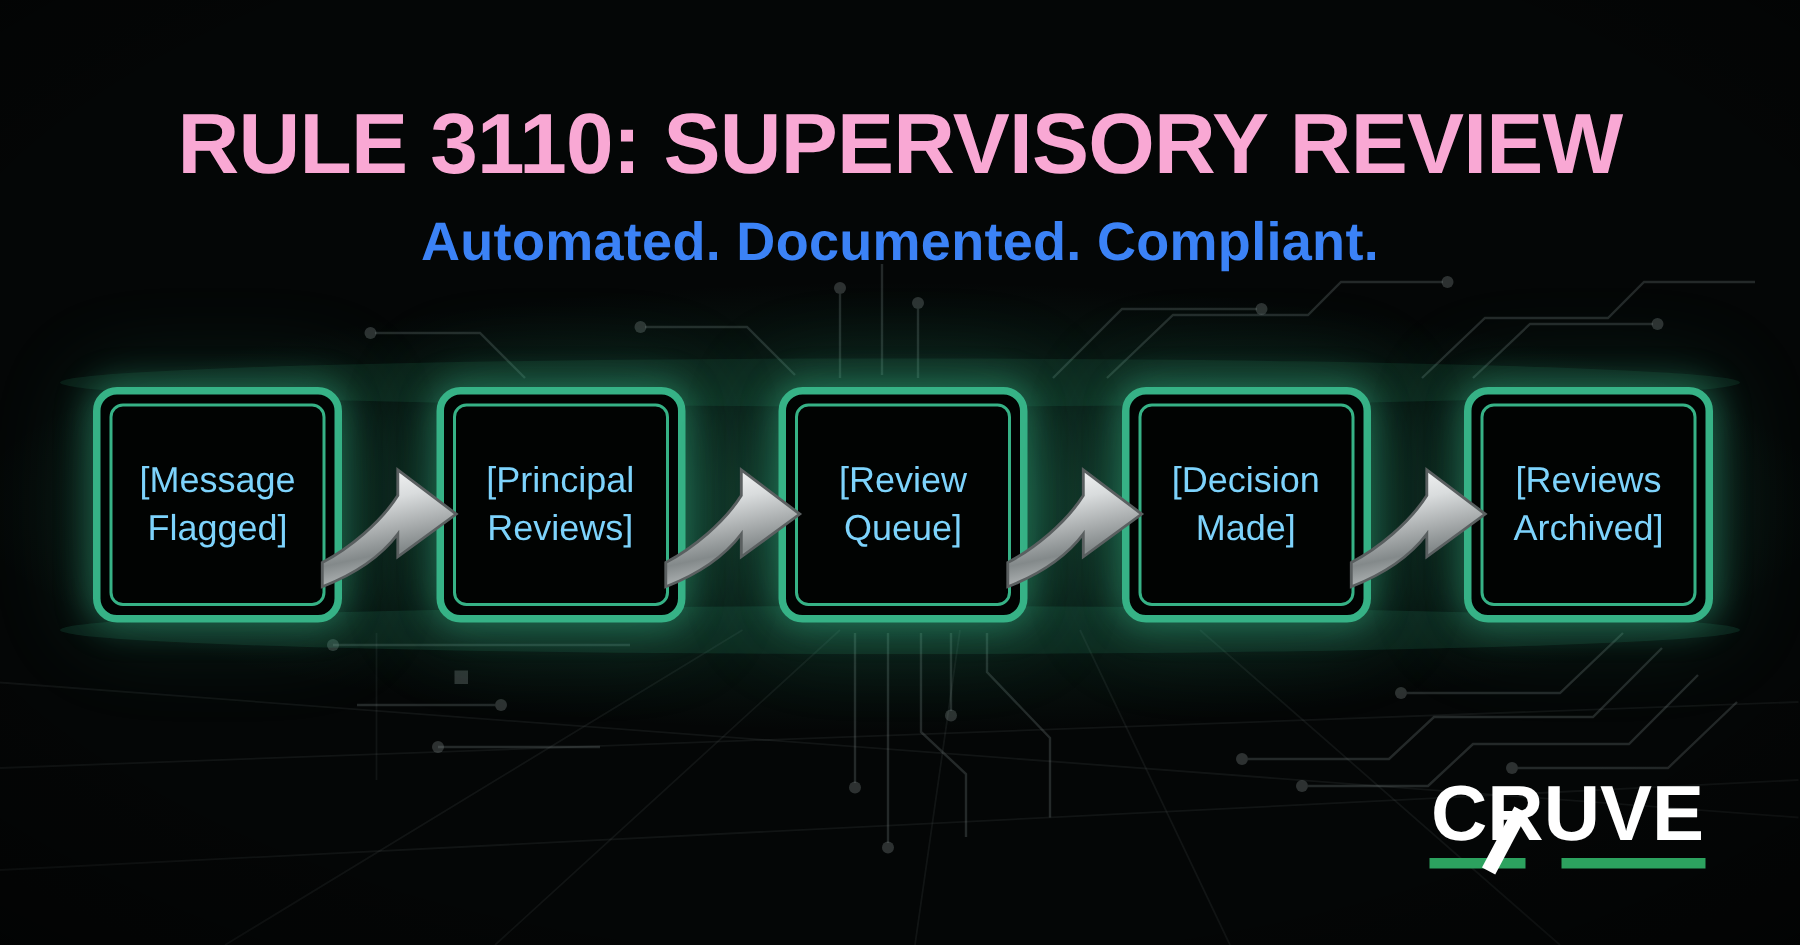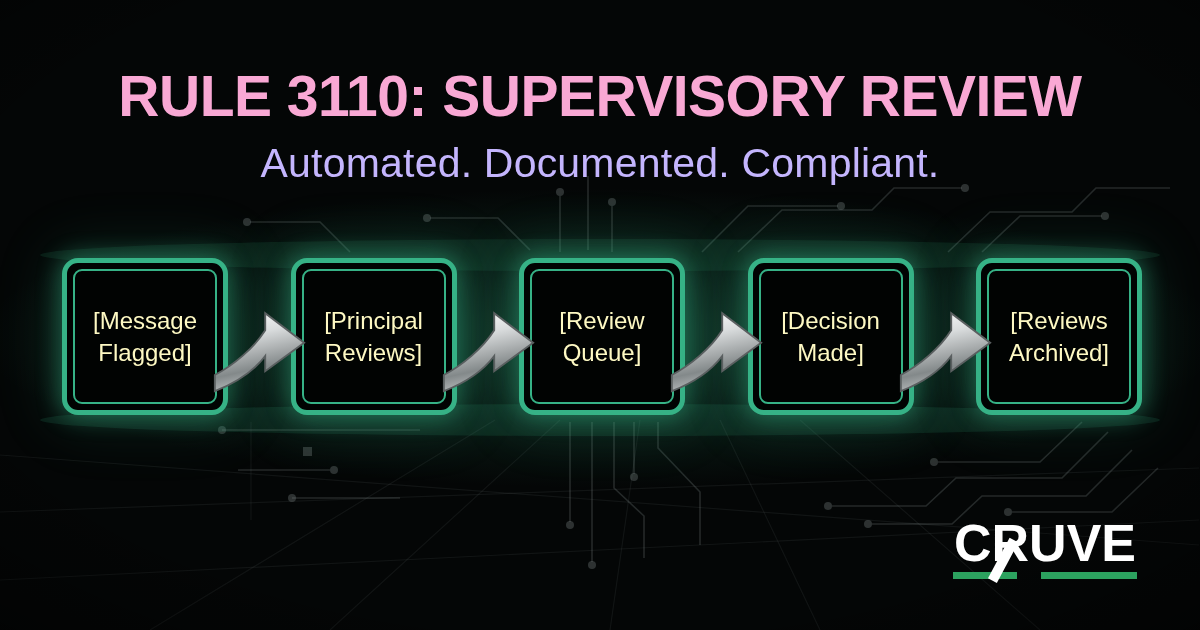--- a/index.html
+++ b/index.html
@@ -14,39 +14,39 @@
     font-family:"Liberation Sans",sans-serif;
   }
   .bg-layer,.arrows-layer{position:absolute;top:0;left:0;width:1200px;height:630px;}
   .arrows-layer{pointer-events:none;z-index:3;}
   .header{position:absolute;top:0;left:0;width:1200px;text-align:center;z-index:2;}
   .title{
     margin:64px 0 0;font-size:57px;font-weight:bold;color:#f9a8d4;
     letter-spacing:-0.5px;line-height:1.15;
   }
   .subtitle{
-    margin:10px 0 0;font-size:41px;font-weight:normal;color:#c4b5fd;
+    margin:10px 0 0;font-size:36px;font-weight:bold;color:#3b82f6;
     letter-spacing:0.2px;
   }
   .flow{
     position:absolute;top:258px;left:62px;width:1080px;height:157px;
     display:flex;justify-content:space-between;z-index:2;
   }
   .step-box{
     box-sizing:border-box;width:166px;height:157px;
     border:5px solid var(--green);border-radius:16px;
     background:#010302;padding:6px;
     box-shadow:0 0 22px 3px rgba(54,178,134,0.45),0 0 60px 10px rgba(54,178,134,0.16);
   }
   .step-inner{
     box-sizing:border-box;height:100%;
     border:2px solid var(--green);border-radius:9px;
     display:flex;align-items:center;justify-content:center;
     text-align:center;padding:0 4px;
-    color:#fef9c3;font-size:24px;line-height:1.32;
+    color:#7dd3fc;font-size:24px;line-height:1.32;
   }
   .brand{position:absolute;top:518px;right:63px;width:184px;text-align:center;z-index:2;}
   .brand-text{font-size:52px;font-weight:bold;color:#ffffff;line-height:50px;letter-spacing:0;}
   .brand-underline{display:flex;margin-top:4px;}
   .seg{height:7px;background:var(--brand-green);}
   .seg-left{width:64px;margin-right:24px;}
   .seg-right{flex:1;}
   .r-leg{
     position:absolute;left:56px;top:22px;width:10px;height:46px;background:#ffffff;
     transform:rotate(28deg);transform-origin:50% 0;

